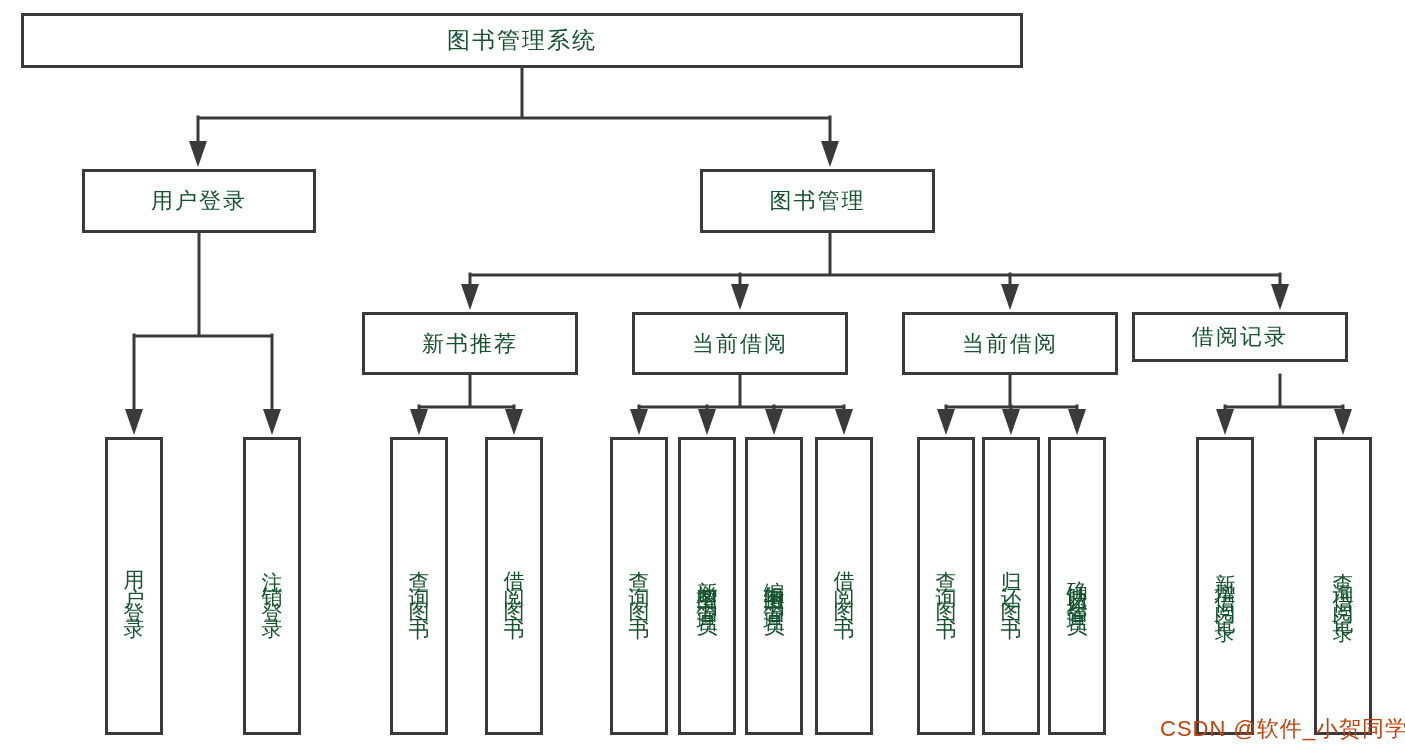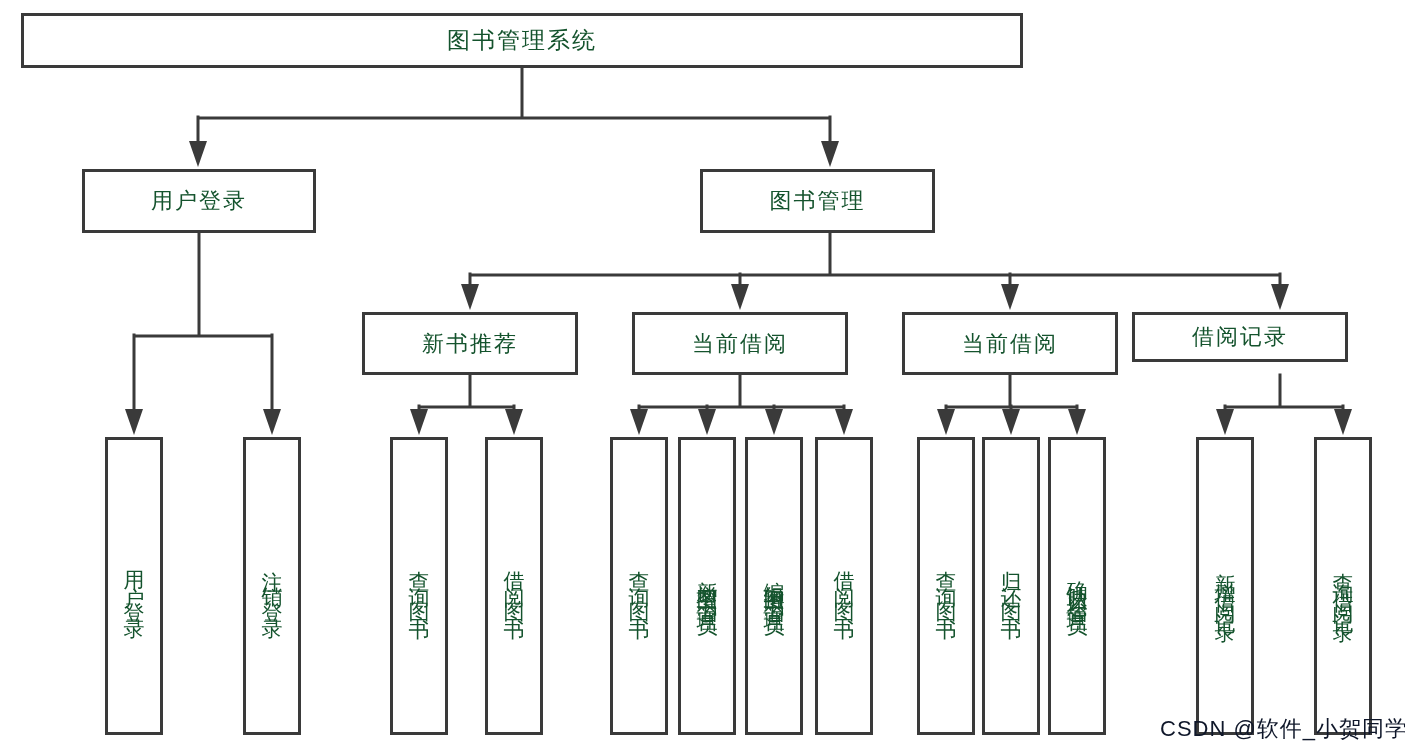--- a/index.html
+++ b/index.html
@@ -47,21 +47,21 @@
   }
   .s4 { letter-spacing: 16px; }
   .s6 { letter-spacing: 10px; }
   .s8 { letter-spacing: 5px; }
   .watermark {
     position: absolute;
     left: 1160px;
     top: 714px;
     width: 245px;
     font-size: 22px;
-    color: #0f172a;
+    color: #c2410c;
     white-space: nowrap;
     z-index: 3;
     letter-spacing: 1px;
   }
 </style>
 </head>
 <body>
 
 <div class="stage">
 

